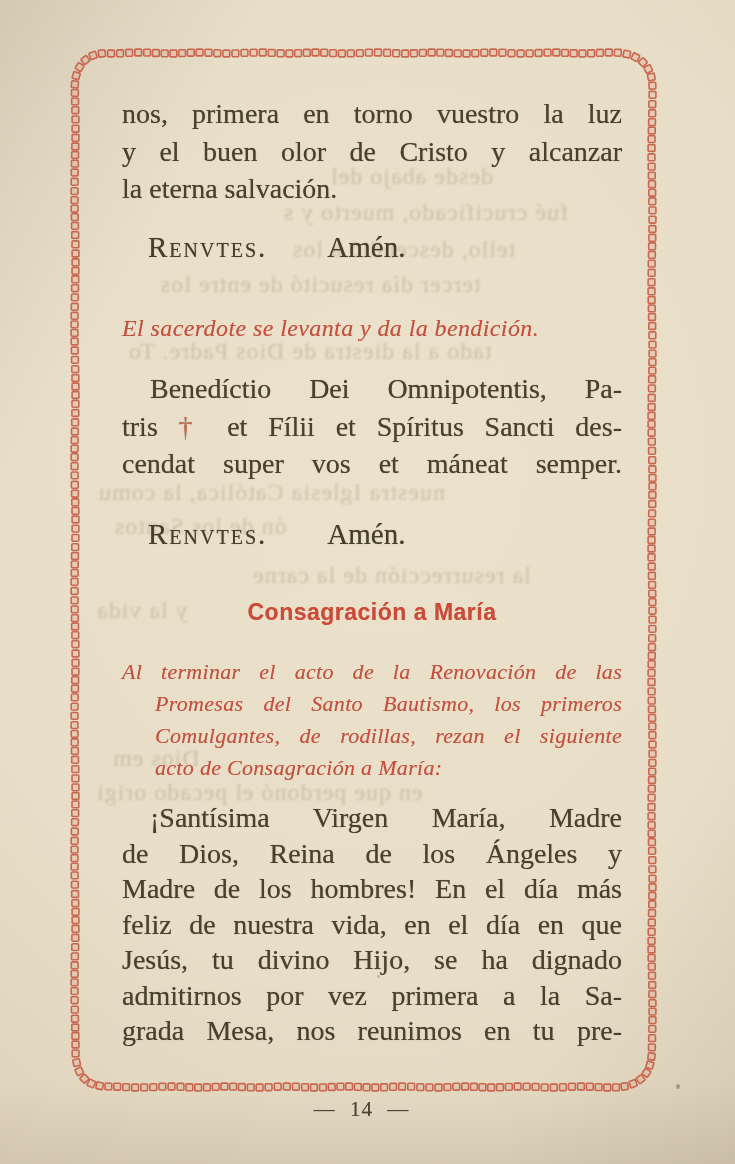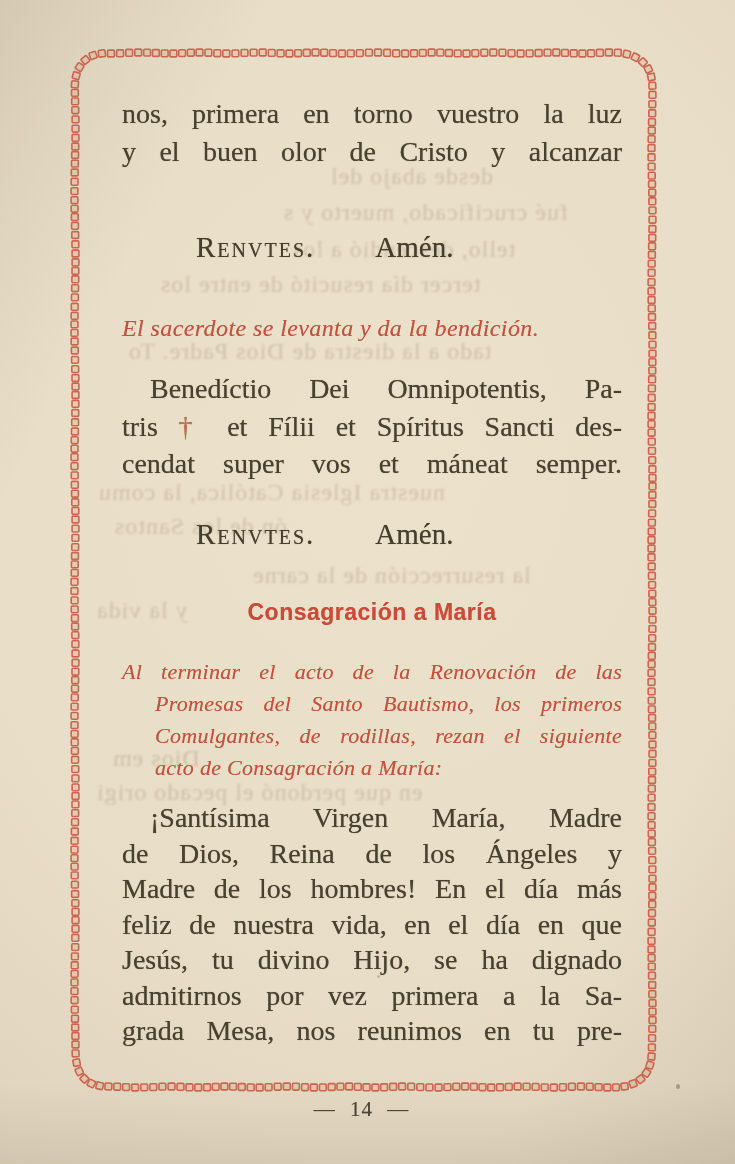--- a/index.html
+++ b/index.html
@@ -20,21 +20,21 @@
     font-size:28px;line-height:37.5px;
     text-align:justify;text-align-last:justify;
     color:#48412f;text-shadow:0 0 .7px rgba(72,65,47,.65);
   }
   .pline.end{text-align-last:left;}
   .ind{text-indent:28px;}
   .response{
     font-size:29px;line-height:36px;text-indent:26px;
     color:#453e2d;text-shadow:0 0 .7px rgba(69,62,45,.65);
   }
-  .speaker{font-variant:small-caps;letter-spacing:2px;margin-left:48px;}
+  .speaker{font-variant:small-caps;letter-spacing:2px;}
   .amen{margin-left:60px;}
   .rubric{
     font-size:24px;line-height:30px;font-style:italic;letter-spacing:.4px;
     color:#c5503e;text-shadow:0 0 .6px rgba(197,80,62,.5);
   }
   .rline{
     font-size:22px;line-height:32px;font-style:italic;letter-spacing:.3px;
     text-align:justify;text-align-last:justify;
     color:#c5503e;text-shadow:0 0 .6px rgba(197,80,62,.5);
   }
@@ -444,20 +444,21 @@
     </div>
 
   <div class="speck s1"></div>
   <div class="speck s2"></div>
 
   <main class="content">
 
     <div class="block" style="top:95px">
       <div class="pline">nos, primera en torno vuestro la luz</div>
       <div class="pline">y el buen olor de Cristo y alcanzar</div>
+      <div class="pline end">la eterna salvación.</div>
     </div>
 
     <div class="block response" style="top:229px">
       <span class="speaker">Renvtes.</span><span class="amen">Amén.</span>
     </div>
 
     <div class="block rubric" style="top:313px">El sacerdote se levanta y da la bendición.</div>
 
     <div class="block" style="top:370px">
       <div class="pline ind">Benedíctio Dei Omnipotentis, Pa-</div>

